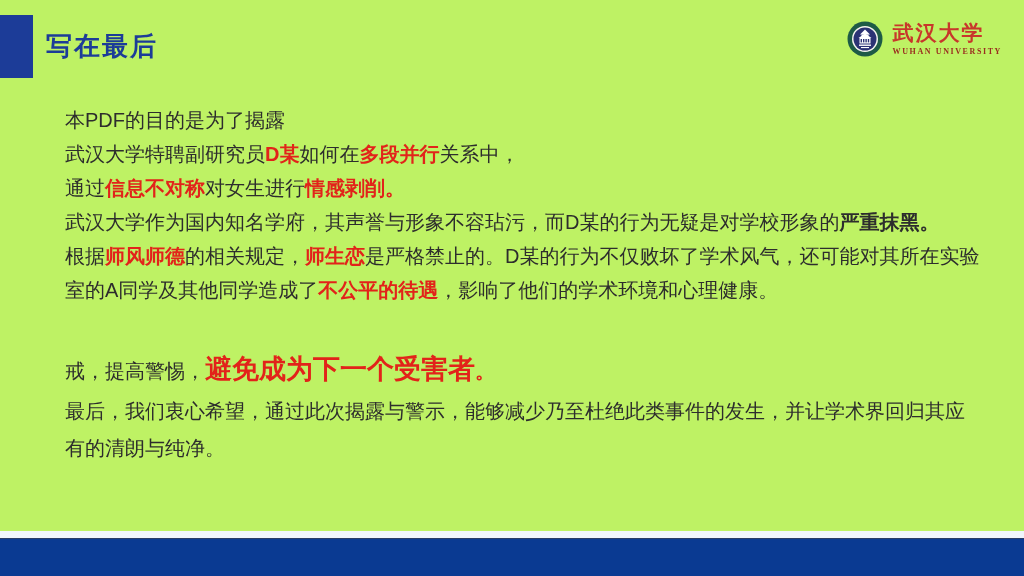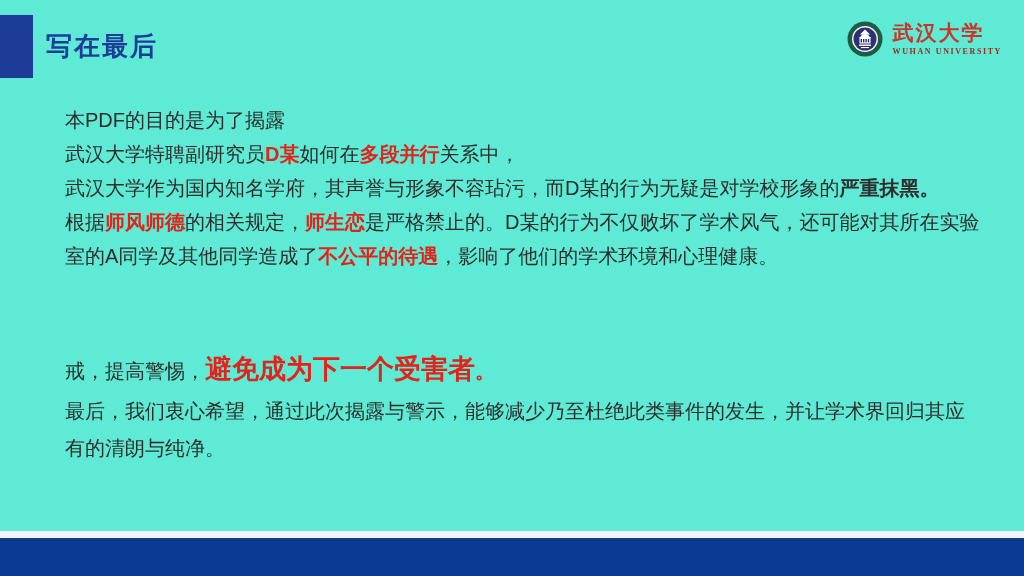--- a/index.html
+++ b/index.html
@@ -10,21 +10,21 @@
     --logo-red:#c8372b;
     --logo-dark-red:#9a2d1f;
     --emblem-green:#1e5b46;
     --emblem-navy:#2b3274;
   }
   *{margin:0;padding:0;box-sizing:border-box;}
   html,body{width:1024px;height:576px;overflow:hidden;}
   body{font-family:"Liberation Sans","DejaVu Sans",sans-serif;background:#e5e5e5;}
   .slide{
     position:relative;width:1024px;height:576px;
-    background:#5eead4;overflow:hidden;
+    background:#bef264;overflow:hidden;
   }
   
   .accent-square{
     position:absolute;left:0;top:15px;width:33px;height:63px;
     background:var(--accent-blue);
   }
   .page-title{
     position:absolute;left:46px;top:33px;
     font-size:26px;font-weight:700;color:var(--accent-blue);
     letter-spacing:2px;line-height:1;
@@ -96,20 +96,21 @@
     </svg>
     <div class="logo-text">
       <div class="logo-cn">武汉大学</div>
       <div class="logo-en">WUHAN UNIVERSITY</div>
     </div>
   </div>
 
   <div class="text-block block1">
     <div class="line"><span class="run-n">本PDF的目的是为了揭露</span></div>
     <div class="line"><span class="run-n">武汉大学特聘副研究员</span><span class="run-r">D某</span><span class="run-n">如何在</span><span class="run-r">多段并行</span><span class="run-n">关系中，</span></div>
+    <div class="line"><span class="run-n">通过</span><span class="run-r">信息不对称</span><span class="run-n">对女生进行</span><span class="run-r">情感剥削。</span></div>
     <div class="line"><span class="run-n">武汉大学作为国内知名学府，其声誉与形象不容玷污，而D某的行为无疑是对学校形象的</span><span class="run-b">严重抹黑。</span></div>
     <div class="line"><span class="run-n">根据</span><span class="run-r">师风师德</span><span class="run-n">的相关规定，</span><span class="run-r">师生恋</span><span class="run-n">是严格禁止的。D某的行为不仅败坏了学术风气，还可能对其所在实验</span></div>
     <div class="line"><span class="run-n">室的A同学及其他同学造成了</span><span class="run-r">不公平的待遇</span><span class="run-n">，影响了他们的学术环境和心理健康。</span></div>
   </div>
 
   <div class="text-block block2">
     <div class="line big-line"><span class="run-n">戒，提高警惕，</span><span class="run-R">避免成为下一个受害者</span><span class="run-r">。</span></div>
     <div class="line"><span class="run-n">最后，我们衷心希望，通过此次揭露与警示，能够减少乃至杜绝此类事件的发生，并让学术界回归其应</span></div>
     <div class="line"><span class="run-n">有的清朗与纯净。</span></div>
   </div>

